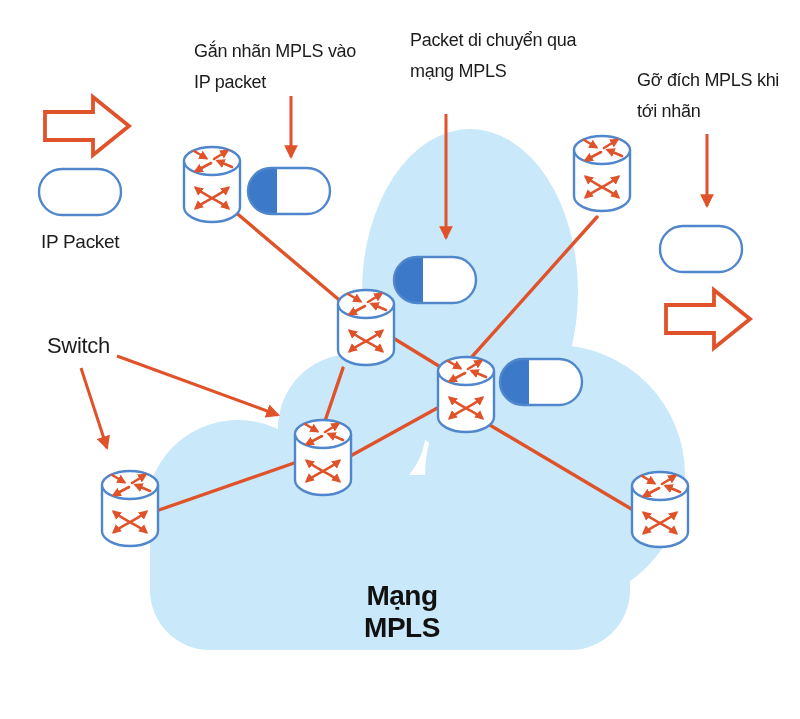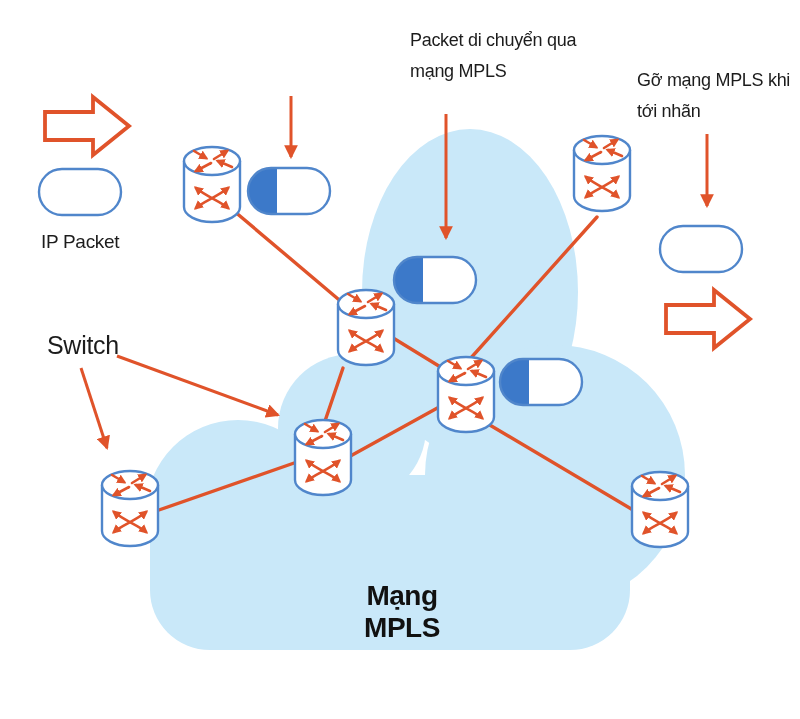--- a/index.html
+++ b/index.html
@@ -113,30 +113,34 @@
     <use href="#routerIcon" x="100" y="470"></use>
     <use href="#routerIcon" x="630" y="471"></use>
 
     <use href="#pillPlain" x="39" y="169"></use>
     <use href="#pillLabeled" x="248" y="168"></use>
     <use href="#pillLabeled" x="394" y="257"></use>
     <use href="#pillLabeled" x="500" y="359"></use>
     <use href="#pillPlain" x="660" y="226"></use>
   </svg>
 
+  <div class="lbl" style="left:194px;top:36px;">
+    <span>Gắn nhãn MPLS vào</span>
+    <span>IP packet</span>
+  </div>
 
   <div class="lbl" style="left:389px;top:25px;margin-left:21px;">
     <span>Packet di chuyển qua</span>
     <span>mạng MPLS</span>
   </div>
 
   <div class="lbl" style="left:637px;top:65px;">
-    <span>Gỡ mạng MPLS khi</span>
+    <span>Gỡ đích MPLS khi</span>
     <span>tới nhãn</span>
   </div>
 
   <div class="lbl" style="left:41px;top:226px;font-size:19px;">IP Packet</div>
 
-  <div class="lbl" style="left:47px;top:330px;font-size:25px;text-align:right;">Switch</div>
+  <div class="lbl" style="left:47px;top:330px;font-size:22px;text-align:right;">Switch</div>
 
   <div class="cloud-title">Mạng MPLS</div>
 
 </div>
 
 </body></html>

